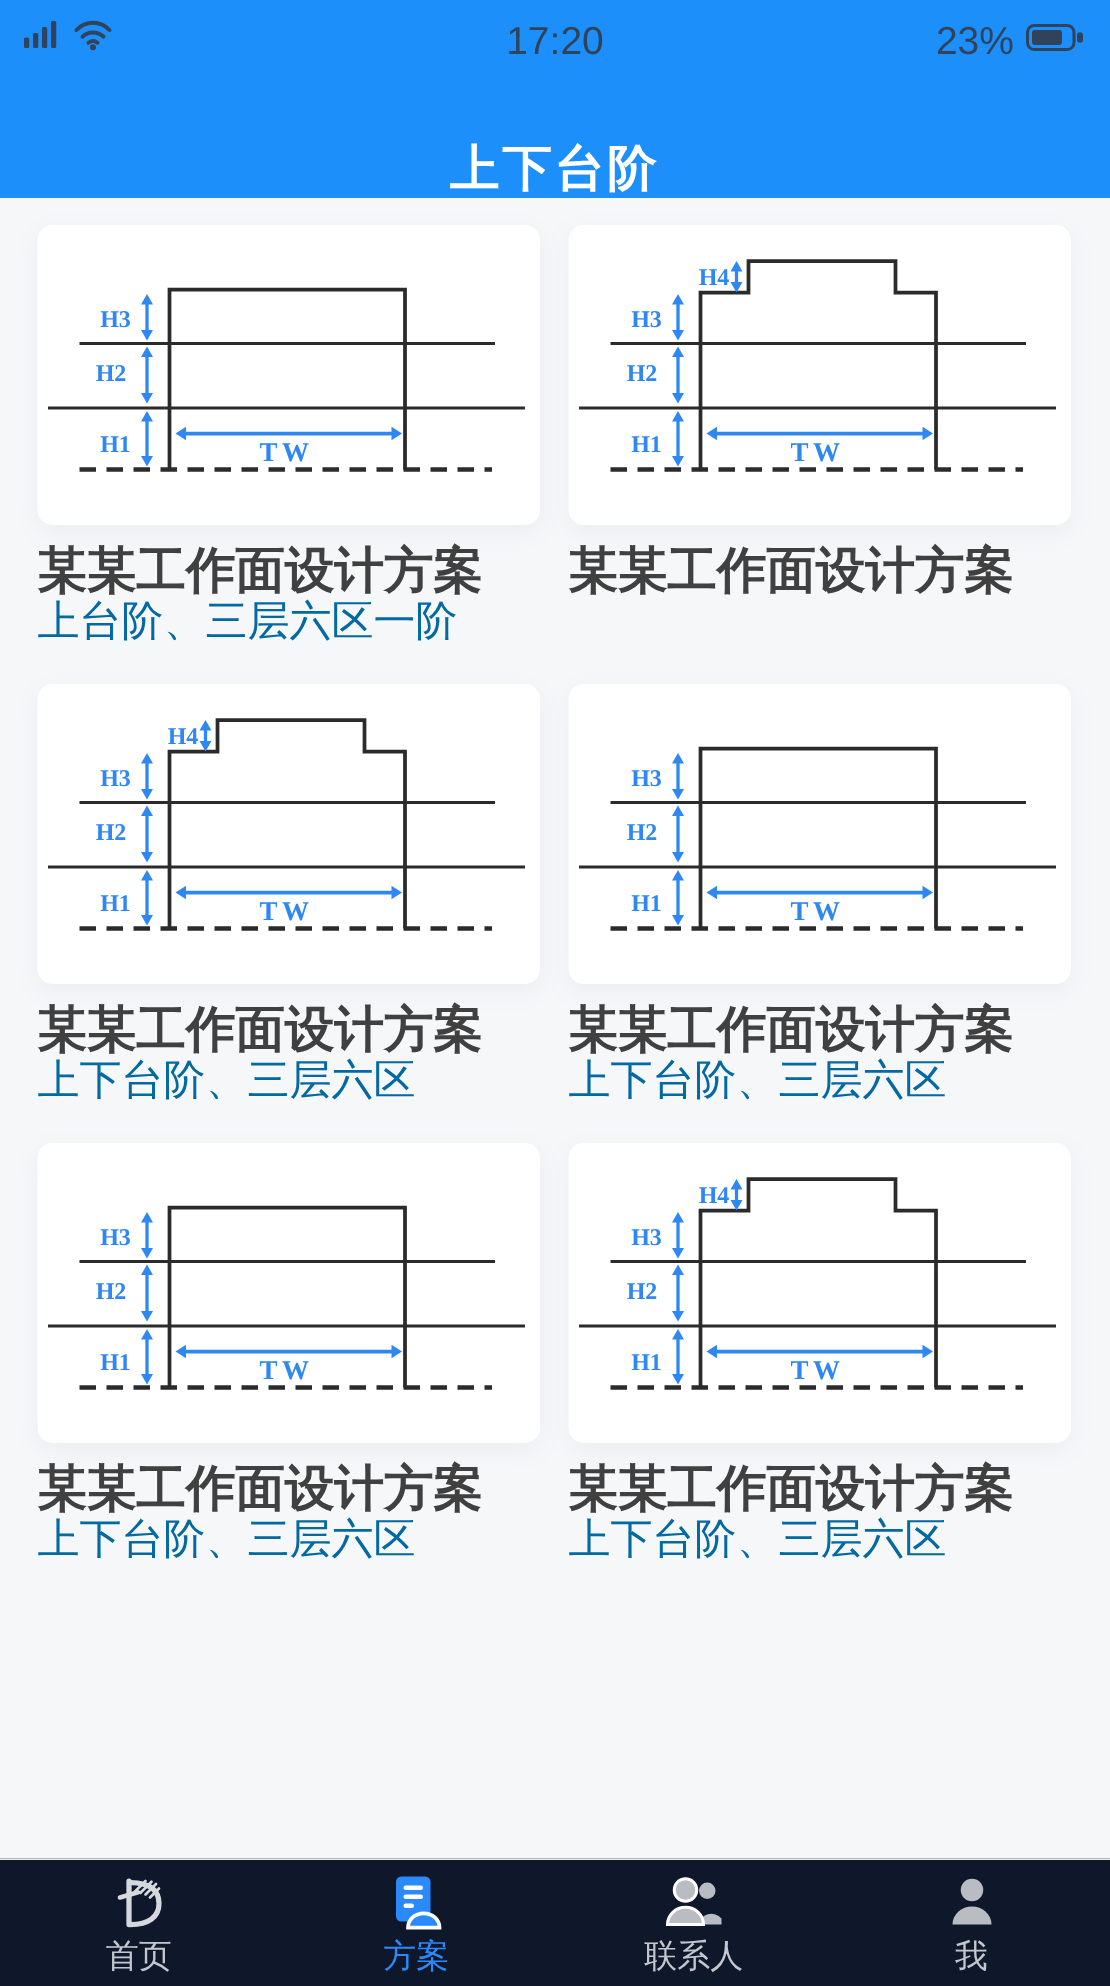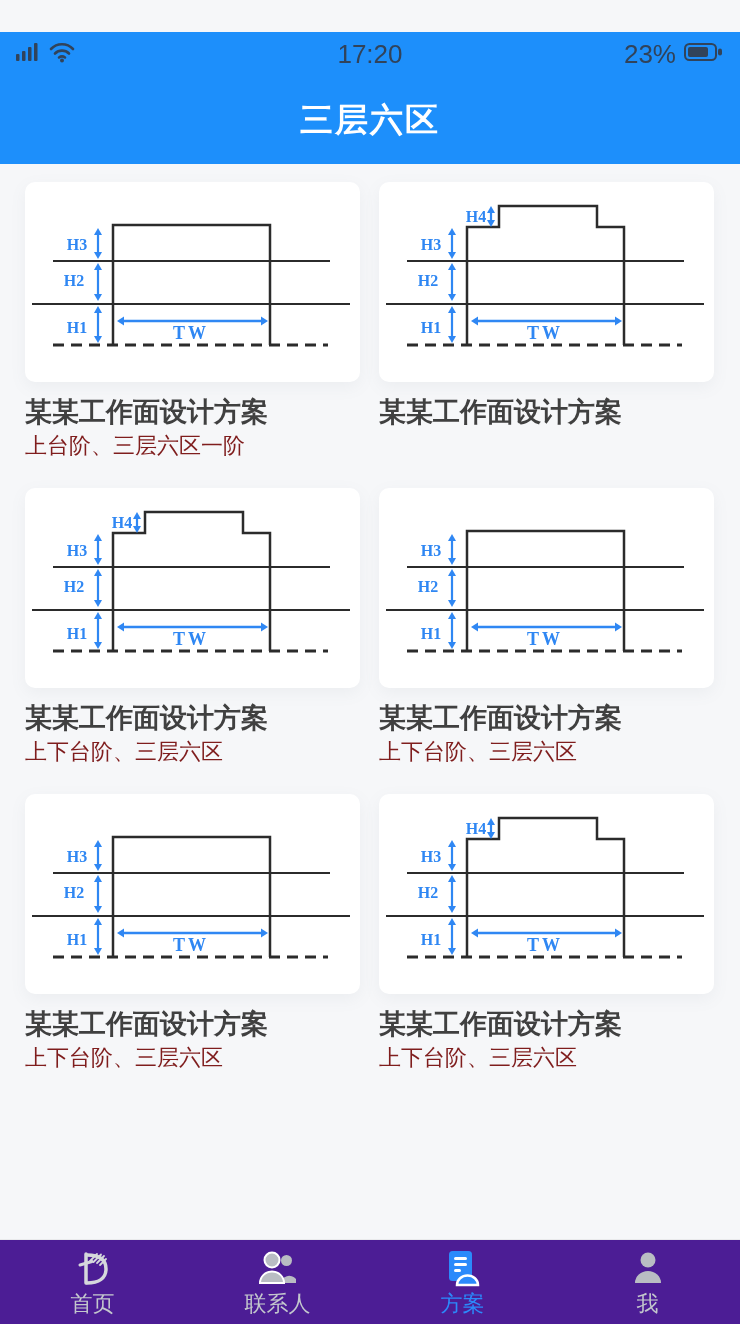--- a/index.html
+++ b/index.html
@@ -12,25 +12,24 @@
   }
   
   .header{
     background:#1d8ffb;
     height:132px;
     position:relative;
     color:#fff;
   }
   .status-bar{
     height:44px;
-    display:flex;align-items:center;
-    padding:0 16px;
+    display:flex;align-items:flex-start;
+    padding:12px 16px;
     position:relative;
     color:#31435a;
-    margin-top:32px;
   }
   .status-left{display:flex;align-items:flex-end;gap:8px;}
   .status-time{
     position:absolute;left:0;right:0;text-align:center;
     font-size:26px;color:#31435a;
   }
   .status-right{margin-left:auto;display:flex;align-items:center;gap:8px;z-index:1;}
   .battery-percent{font-size:26px;color:#31435a;}
   .nav-title{
     height:88px;display:flex;align-items:center;justify-content:center;
@@ -50,40 +49,40 @@
     width:335px;height:200px;
     background:#fff;
     border-radius:10px;
     box-shadow:0 5px 16px rgba(120,130,145,0.08);
     overflow:hidden;
     cursor:pointer;
   }
   .card svg{display:block;width:335px;height:200px;}
   .card-title{
     margin-top:16px;
-    font-size:27px;font-weight:bold;color:#404040;
+    font-size:33px;font-weight:bold;color:#404040;
     line-height:28px;
   }
   .card-subtitle{
     margin-top:7px;
-    font-size:22px;color:#7f1d1d;
+    font-size:28px;color:#0369a1;
     line-height:26px;
   }
   .dlabel{
     font-family:"Liberation Serif",serif;
     font-weight:bold;
     font-size:16px;
     fill:#2f87f3;
   }
   .dlabel-tw{font-size:18px;letter-spacing:3px;}
   
   .tab-bar{
     position:absolute;left:0;right:0;bottom:0;
     height:84px;
-    background:#4c1d95;
+    background:#0f172a;
     border-top:1px solid #e9eaec;
     display:flex;
     text-align:right;
   }
   .tab{
     flex:1;
     display:flex;flex-direction:column;align-items:center;justify-content:center;
     gap:2px;
     cursor:pointer;
   }
@@ -123,21 +122,21 @@
       <span class="battery-percent">23%</span>
       <span>
         <svg width="40" height="20" viewBox="0 0 40 20">
           <rect x="1" y="2" width="31" height="16" rx="4.5" fill="none" stroke="#31435a" stroke-width="2"></rect>
           <rect x="4" y="5" width="20" height="10" rx="2" fill="#31435a"></rect>
           <rect x="34" y="6.5" width="4" height="7" rx="2" fill="#31435a"></rect>
         </svg>
       </span>
     </div>
   </div>
-  <div class="nav-title">三层六区</div>
+  <div class="nav-title">上下台阶</div>
 </div>
 
 <div class="main">
   <div class="grid">
   <div class="cell">
     <div class="card">
       <svg viewBox="0 0 335 200">
             <line x1="28" y1="79" x2="305" y2="79" stroke="#2b2b2b" stroke-width="2"></line>
             <line x1="7" y1="122" x2="325" y2="122" stroke="#2b2b2b" stroke-width="2"></line>
             <line x1="28" y1="163" x2="303" y2="163" stroke="#2b2b2b" stroke-width="3" stroke-dasharray="11 7"></line>
@@ -335,47 +334,47 @@
               <path d="M22.5 14 L30 6.5"></path>
         <path d="M26 15 L33 8"></path>
               <path d="M29 17 L35 11"></path>
       </g>
     </g>
         </svg>
       </span>
     <span class="tab-label">首页</span>
   </div>
 
-  <div class="tab">
-    <span class="tab-icon">
-        <svg width="46" height="42" viewBox="0 0 46 42">
-    <circle cx="31.5" cy="12.5" r="5.5" fill="#b9bdc3"></circle>
-    <path d="M25 35 a9.5 10 0 0 1 16 -4 l0 4 z" fill="#b9bdc3"></path>
-    <circle cx="17" cy="12" r="7.5" fill="#b9bdc3" stroke="#fff" stroke-width="2"></circle>
-    <path d="M5 35 a12 11.5 0 0 1 24 0 z" fill="#b9bdc3" stroke="#fff" stroke-width="2"></path>
-    </svg>
-      </span>
-    <span class="tab-label">联系人</span>
-  </div>
-
   <div class="tab active">
     <span class="tab-icon">
         <svg width="44" height="42" viewBox="0 0 44 42">
     <rect x="8" y="3" width="23" height="30" rx="3.5" fill="#2b8afb"></rect>
     <rect x="13" y="9" width="13" height="3" rx="1.5" fill="#fff"></rect>
     <rect x="13" y="15" width="13" height="3" rx="1.5" fill="#fff"></rect>
     <rect x="13" y="21" width="7" height="3" rx="1.5" fill="#fff"></rect>
     <path d="M16 37 a10.5 9.5 0 0 1 21 0 z" fill="#2b8afb" stroke="#fff" stroke-width="2.5"></path>
     </svg>
       </span>
     <span class="tab-label">方案</span>
   </div>
 
   <div class="tab">
     <span class="tab-icon">
+        <svg width="46" height="42" viewBox="0 0 46 42">
+    <circle cx="31.5" cy="12.5" r="5.5" fill="#b9bdc3"></circle>
+    <path d="M25 35 a9.5 10 0 0 1 16 -4 l0 4 z" fill="#b9bdc3"></path>
+    <circle cx="17" cy="12" r="7.5" fill="#b9bdc3" stroke="#fff" stroke-width="2"></circle>
+    <path d="M5 35 a12 11.5 0 0 1 24 0 z" fill="#b9bdc3" stroke="#fff" stroke-width="2"></path>
+    </svg>
+      </span>
+    <span class="tab-label">联系人</span>
+  </div>
+
+  <div class="tab">
+    <span class="tab-icon">
         <svg width="44" height="42" viewBox="0 0 44 42">
     <circle cx="22" cy="12" r="7.5" fill="#b9bdc3"></circle>
     <path d="M9 35 a13 12 0 0 1 26 0 z" fill="#b9bdc3"></path>
     </svg>
       </span>
     <span class="tab-label">我</span>
   </div>
 </div>
 
 </body></html>

